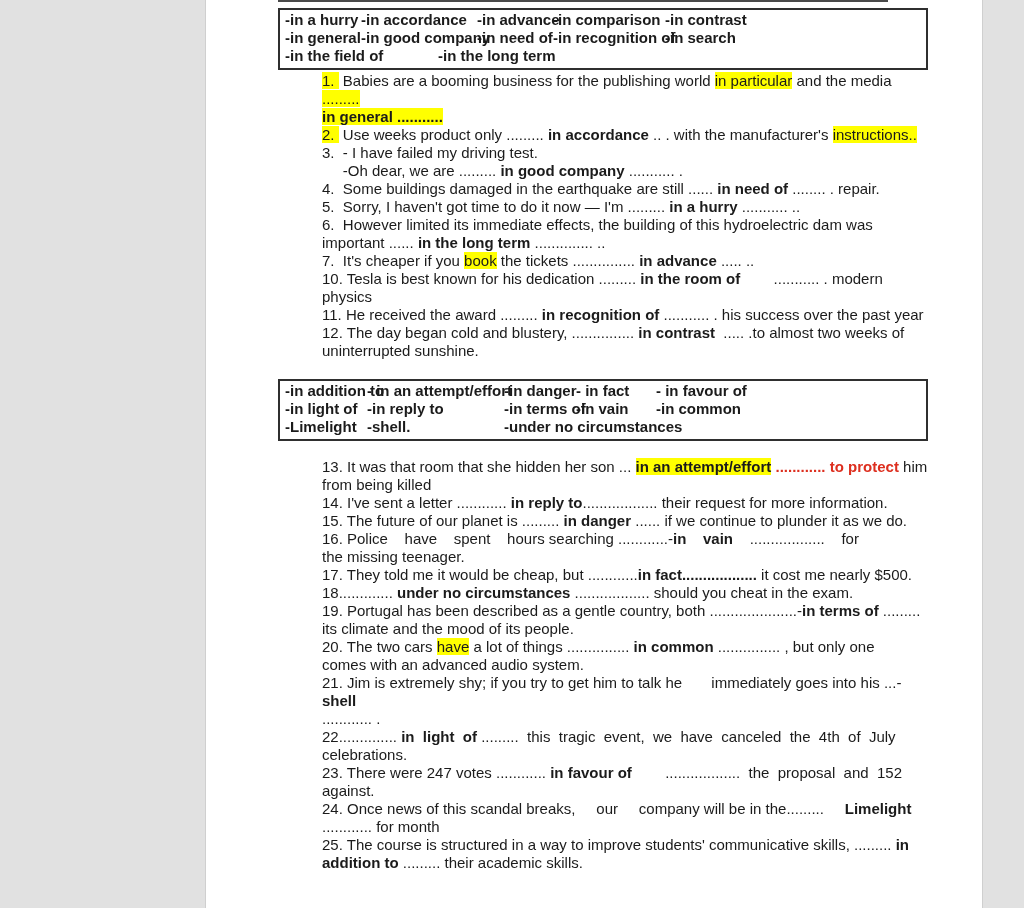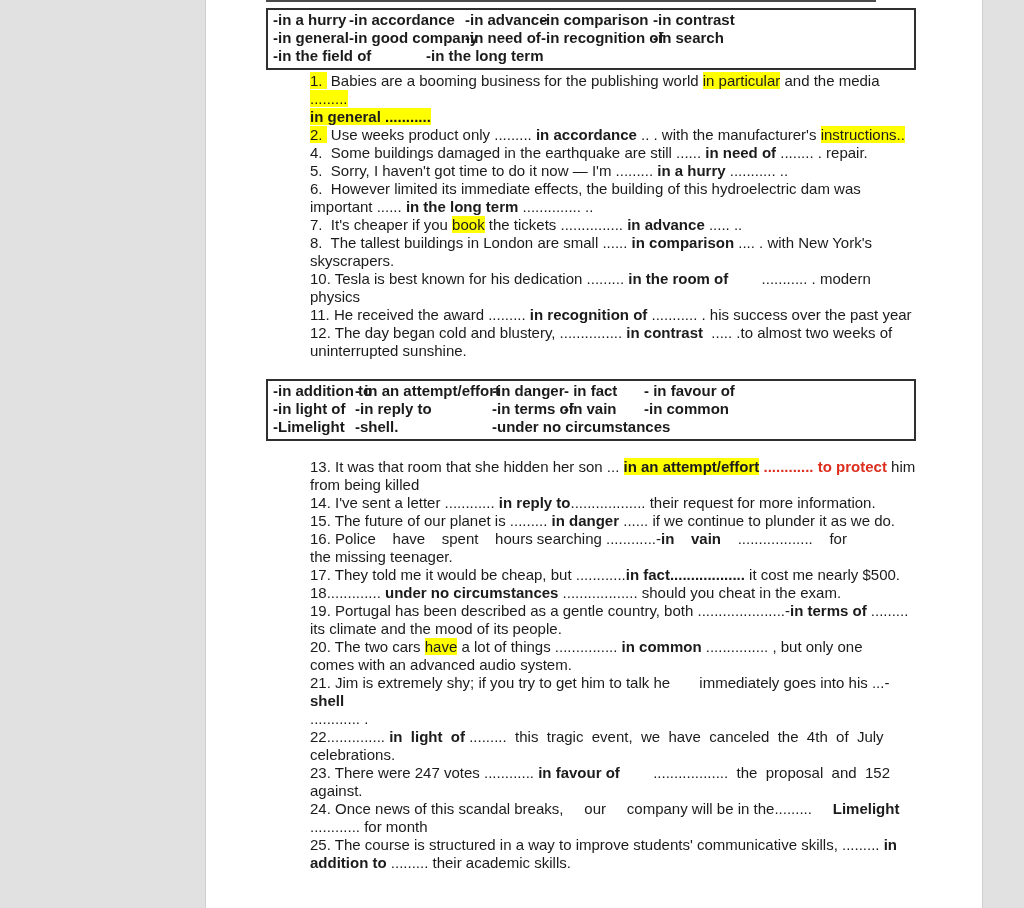--- a/index.html
+++ b/index.html
@@ -8,21 +8,21 @@
     background:#e1e1e1;
     font-family:"Liberation Sans","DejaVu Sans",sans-serif;
     -webkit-font-smoothing:antialiased;
   }
   .page{
     position:absolute;left:205px;top:0;width:776px;height:908px;
     background:#ffffff;
     border-left:1px solid #cfcfcf;border-right:1px solid #cfcfcf;
   }
   .content{
-    position:absolute;left:60px;top:0;width:650px;
+    position:absolute;left:72px;top:0;width:650px;
     color:#1b1b1b;font-size:15px;
   }
   .top-cut-line{
     height:2px;width:610px;background:#4a4a4a;margin:0;
   }
   .word-bank{
     border:2px solid #2f2f2f;
     padding:1px 0 3px 5px;
     font-weight:bold;
     line-height:18px;
@@ -69,27 +69,27 @@
         <div class="bank-row">
           <span class="cell" style="width: 153px;">-in the field of</span>
           <span class="cell">-in the long term</span>
         </div>
       </div>
 
     <div class="ex-list">
         <div class="item"><span class="r hl">1. </span><span class="r"> Babies are a booming business for the publishing world </span><span class="r hl">in particular</span><span class="r"> and the media </span><span class="r hl">.........</span><span class="r">
 </span><span class="r b hl">in general</span><span class="r b hl"> ...........</span></div>
         <div class="item"><span class="r hl">2. </span><span class="r"> Use weeks product only ......... </span><span class="r b">in accordance</span><span class="r"> .. . with the manufacturer's </span><span class="r hl">instructions..</span></div>
+        <div class="item"><span class="r">3.  - I have failed my driving test.
+     -Oh dear, we are ......... </span><span class="r b">in good company</span><span class="r"> ........... .</span></div>
         <div class="item"><span class="r">4.  Some buildings damaged in the earthquake are still ...... </span><span class="r b">in need of</span><span class="r"> ........ . repair.</span></div>
         <div class="item"><span class="r">5.  Sorry, I haven't got time to do it now — I'm ......... </span><span class="r b">in a hurry</span><span class="r"> ........... ..</span></div>
         <div class="item"><span class="r">6.  However limited its immediate effects, the building of this hydroelectric dam was
 important ...... </span><span class="r b">in the long term</span><span class="r"> .............. ..</span></div>
         <div class="item"><span class="r">7.  It's cheaper if you </span><span class="r hl">book</span><span class="r"> the tickets ............... </span><span class="r b">in advance</span><span class="r"> ..... ..</span></div>
-        <div class="item"><span class="r">8.  The tallest buildings in London are small ...... </span><span class="r b">in comparison</span><span class="r"> .... . with New York's
-skyscrapers.</span></div>
         <div class="item"><span class="r">10. Tesla is best known for his dedication ......... </span><span class="r b">in the room of</span><span class="r">        ........... . modern
 physics</span></div>
         <div class="item"><span class="r">11. He received the award ......... </span><span class="r b">in recognition of</span><span class="r"> ........... . his success over the past year</span></div>
         <div class="item"><span class="r">12. The day began cold and blustery, ............... </span><span class="r b">in contrast</span><span class="r">  ..... .to almost two weeks of
 uninterrupted sunshine.</span></div>
       </div>
 
     <div class="word-bank second" style="border-color: rgb(47, 47, 47);">
         <div class="bank-row">
           <span class="cell" style="width: 82px;">-in addition to</span>

